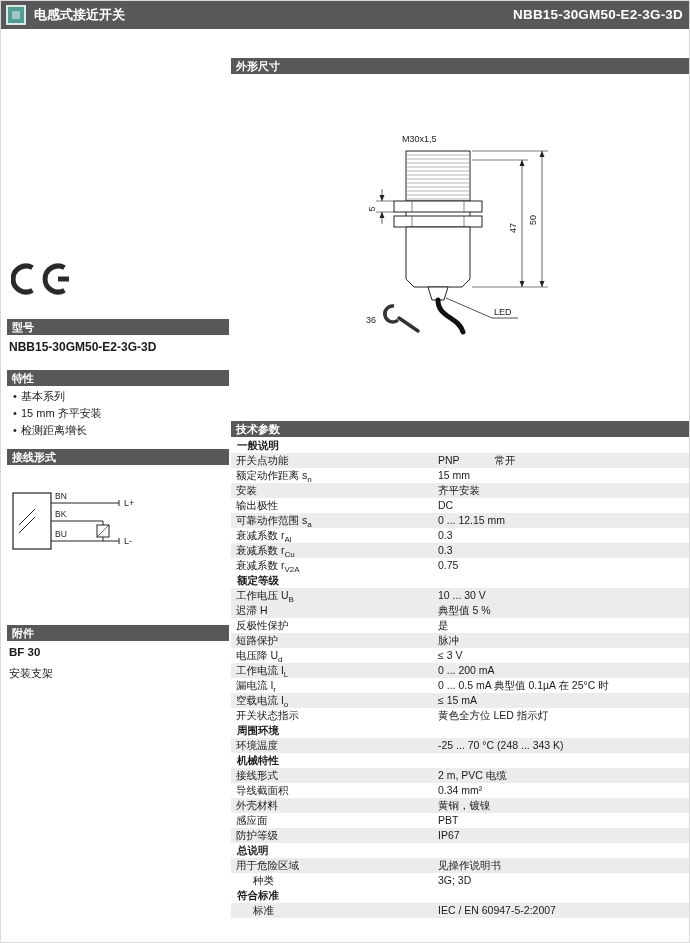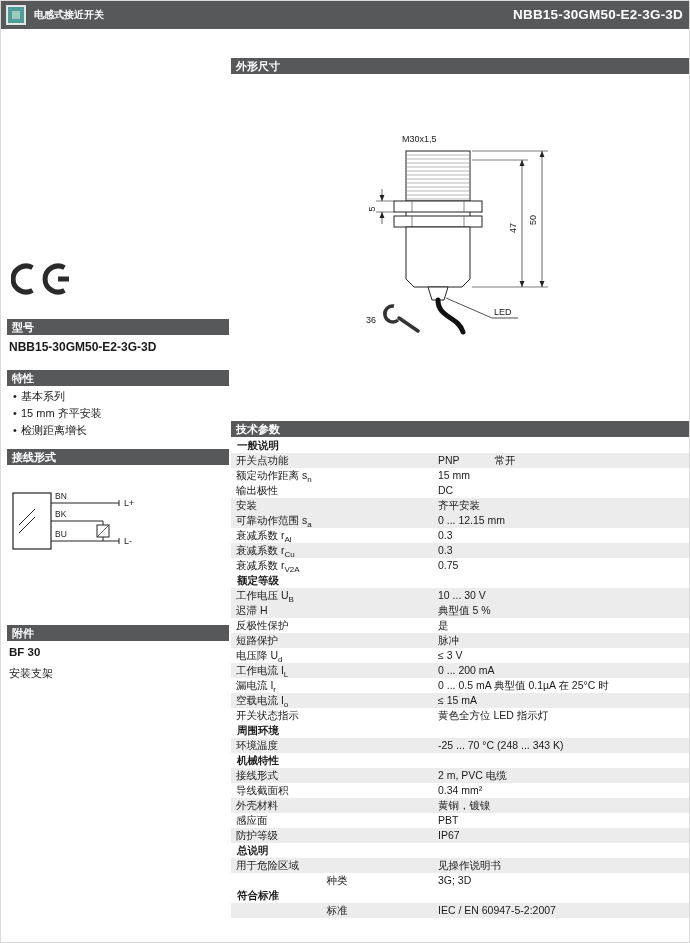--- a/index.html
+++ b/index.html
@@ -6,21 +6,21 @@
   .page{position:relative;width:690px;height:943px;background:#ffffff;
         font-family:"Liberation Sans","DejaVu Sans",sans-serif;color:#1a1a1a;
         overflow:hidden;box-sizing:border-box;border:1px solid #d9d9d9;}
   
   .topbar{position:absolute;left:0;top:0;width:690px;height:28px;background:#57585a;}
   .logo{position:absolute;left:5px;top:4px;width:20px;height:20px;background:#dfe7e6;
         box-sizing:border-box;padding:2px;}
   .logo-in{width:100%;height:100%;background:#4f9e95;position:relative;}
   .logo-core{position:absolute;left:4px;top:4px;right:4px;bottom:4px;background:#9ccac2;}
   .title-left{position:absolute;left:33px;top:0;line-height:28px;color:#fff;
-              font-weight:bold;font-size:10px;}
+              font-weight:bold;font-size:13px;}
   .title-right{position:absolute;right:8px;top:0;line-height:28px;color:#fff;
                font-weight:bold;font-size:13.5px;letter-spacing:.2px;}
   
   .bar{position:absolute;background:#57585a;color:#fff;font-weight:bold;font-size:11px;
        height:16px;line-height:16px;padding-left:5px;box-sizing:border-box;}
   .bar.left{left:6px;width:222px;}
   .bar.right{left:230px;width:460px;}
   
   .ce{position:absolute;left:10px;top:260px;}
   .model{position:absolute;left:8px;top:339px;font-weight:bold;font-size:12px;}
@@ -31,21 +31,21 @@
   .acc-name{position:absolute;left:8px;top:645px;font-weight:bold;font-size:11.5px;}
   .acc-desc{position:absolute;left:8px;top:665px;font-size:11px;}
   .dim-svg{position:absolute;left:345px;top:115px;}
   
   .spec-table{position:absolute;left:230px;top:437px;width:460px;font-size:10.5px;}
   .spec-row{display:flex;height:15px;line-height:15px;overflow:hidden;}
   .spec-row.alt{background:#ececec;}
   .spec-group{font-weight:bold;}
   .spec-group .spec-label{padding-left:6px;width:auto;}
   .spec-label{width:190px;box-sizing:border-box;padding-left:5px;white-space:nowrap;overflow:hidden;}
-  .spec-label.ind2{padding-left:22px;text-align:center;}
+  .spec-label.ind2{padding-left:22px;}
   .spec-value{flex:1;white-space:pre-wrap;overflow:hidden;padding-left:17px;}
   sub{font-size:8px;}
   svg text{fill:#1a1a1a;font-family:"Liberation Sans","DejaVu Sans",sans-serif;}
 </style>
 </head>
 <body>
 
 <div class="page">
 
   <div class="topbar">
@@ -179,29 +179,29 @@
         <div class="spec-label">一般说明</div>
       </div>
       <div class="spec-row spec-data alt">
         <div class="spec-label">开关点功能</div>
         <div class="spec-value">PNP            常开</div>
       </div>
       <div class="spec-row spec-data">
         <div class="spec-label">额定动作距离 s<sub>n</sub></div>
         <div class="spec-value">15 mm</div>
       </div>
+      <div class="spec-row spec-data alt">
+        <div class="spec-label">安装</div>
+        <div class="spec-value">齐平安装</div>
+      </div>
       <div class="spec-row spec-data">
         <div class="spec-label">输出极性</div>
         <div class="spec-value">DC</div>
       </div>
       <div class="spec-row spec-data alt">
-        <div class="spec-label">安装</div>
-        <div class="spec-value">齐平安装</div>
-      </div>
-      <div class="spec-row spec-data alt">
         <div class="spec-label">可靠动作范围 s<sub>a</sub></div>
         <div class="spec-value">0 ... 12.15 mm</div>
       </div>
       <div class="spec-row spec-data">
         <div class="spec-label">衰减系数 r<sub>Al</sub></div>
         <div class="spec-value">0.3</div>
       </div>
       <div class="spec-row spec-data alt">
         <div class="spec-label">衰减系数 r<sub>Cu</sub></div>
         <div class="spec-value">0.3</div>

